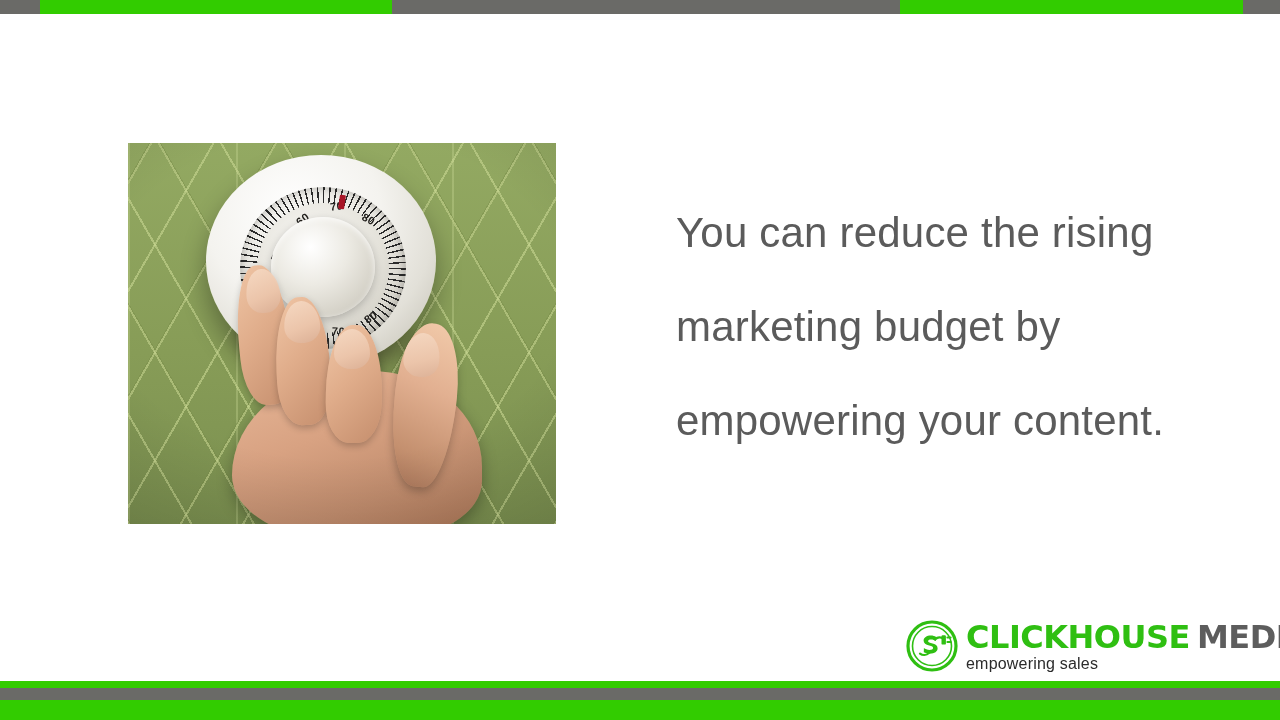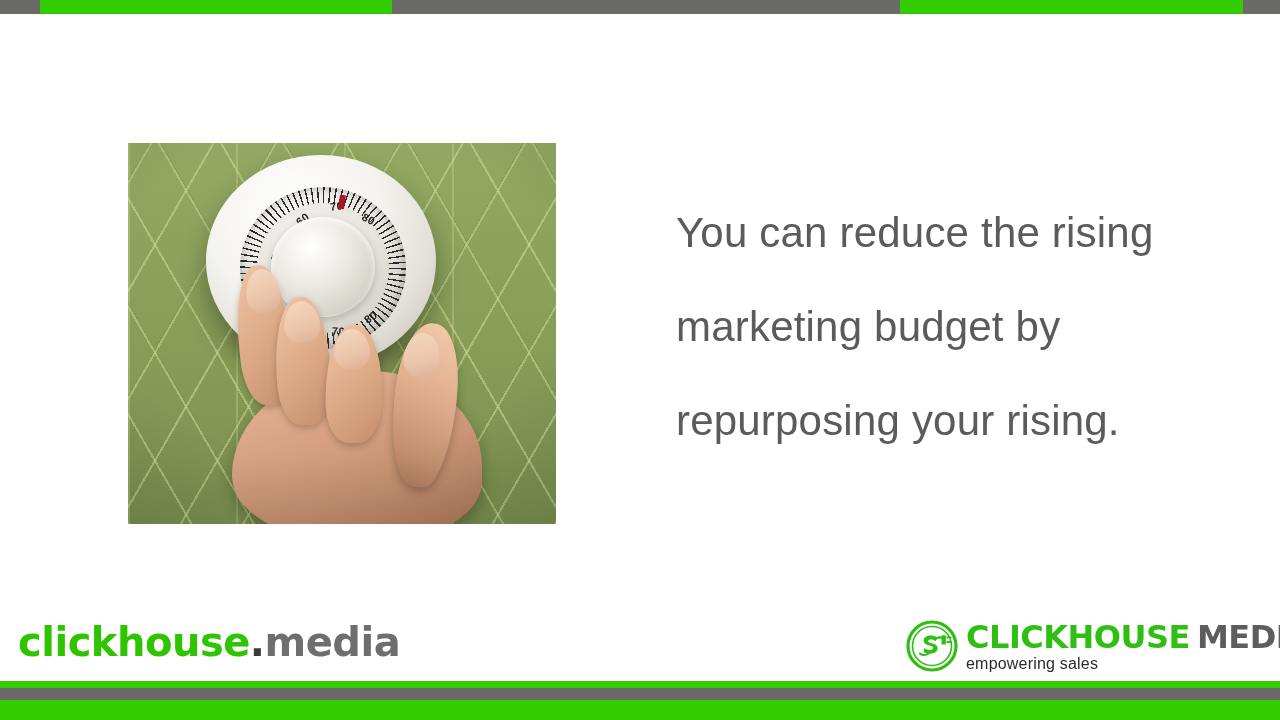--- a/index.html
+++ b/index.html
@@ -288,25 +288,22 @@
       <div class="nail n2"></div>
       <div class="nail n3"></div>
       <div class="nail n4"></div>
     </div>
 
     <div class="photo-vig"></div>
   </div>
 
   <div class="body-text">You can reduce the rising
 marketing budget by
-repurposing your rising.</div>
-
-  <div class="wordmark">
-    <span class="wm-green">clickhouse</span><span class="wm-dot">.</span><span class="wm-gray">media</span>
-  </div>
+empowering your content.</div>
+
 
   <div class="logo-right">
     <svg class="logo-mark" viewBox="0 0 52 52">
       <circle cx="26" cy="26" r="24" fill="none" stroke="#2fbf12" stroke-width="3.2"></circle>
       <circle cx="26" cy="26" r="19.5" fill="none" stroke="#2fbf12" stroke-width="1.6"></circle>
       <path d="M25 15.5c-4.4 0-7.4 2.1-7.4 5.1 0 2.6 2.1 4.1 5.6 4.9 2.9 .7 3.9 1.3 3.9 2.4 0 1.2-1.4 2-3.6 2-2.3 0-4.2-.8-5.6-1.9l-.1 4.3c1.6 .9 3.7 1.4 6 1.4 4.8 0 7.8-2.2 7.8-5.4 0-2.7-2-4.2-5.9-5.1-2.7-.6-3.6-1.1-3.6-2.1 0-.9 1-1.6 2.9-1.6 1.9 0 3.6 .6 5 1.5l.1-4.1c-1.4-.8-3.2-1.4-5.1-1.4z" fill="#2fbf12"></path>
       <path d="M29 19.2c2.6-2.1 6.2-2.3 8.6-.2" fill="none" stroke="#2fbf12" stroke-width="2.4" stroke-linecap="round"></path>
       <rect x="35.5" y="15.2" width="4.4" height="9.4" rx="1.2" fill="#2fbf12"></rect>
       <rect x="40.4" y="16.6" width="5.2" height="1.9" rx="0.9" fill="#2fbf12"></rect>
       <rect x="40.4" y="21.0" width="5.2" height="1.9" rx="0.9" fill="#2fbf12"></rect>

